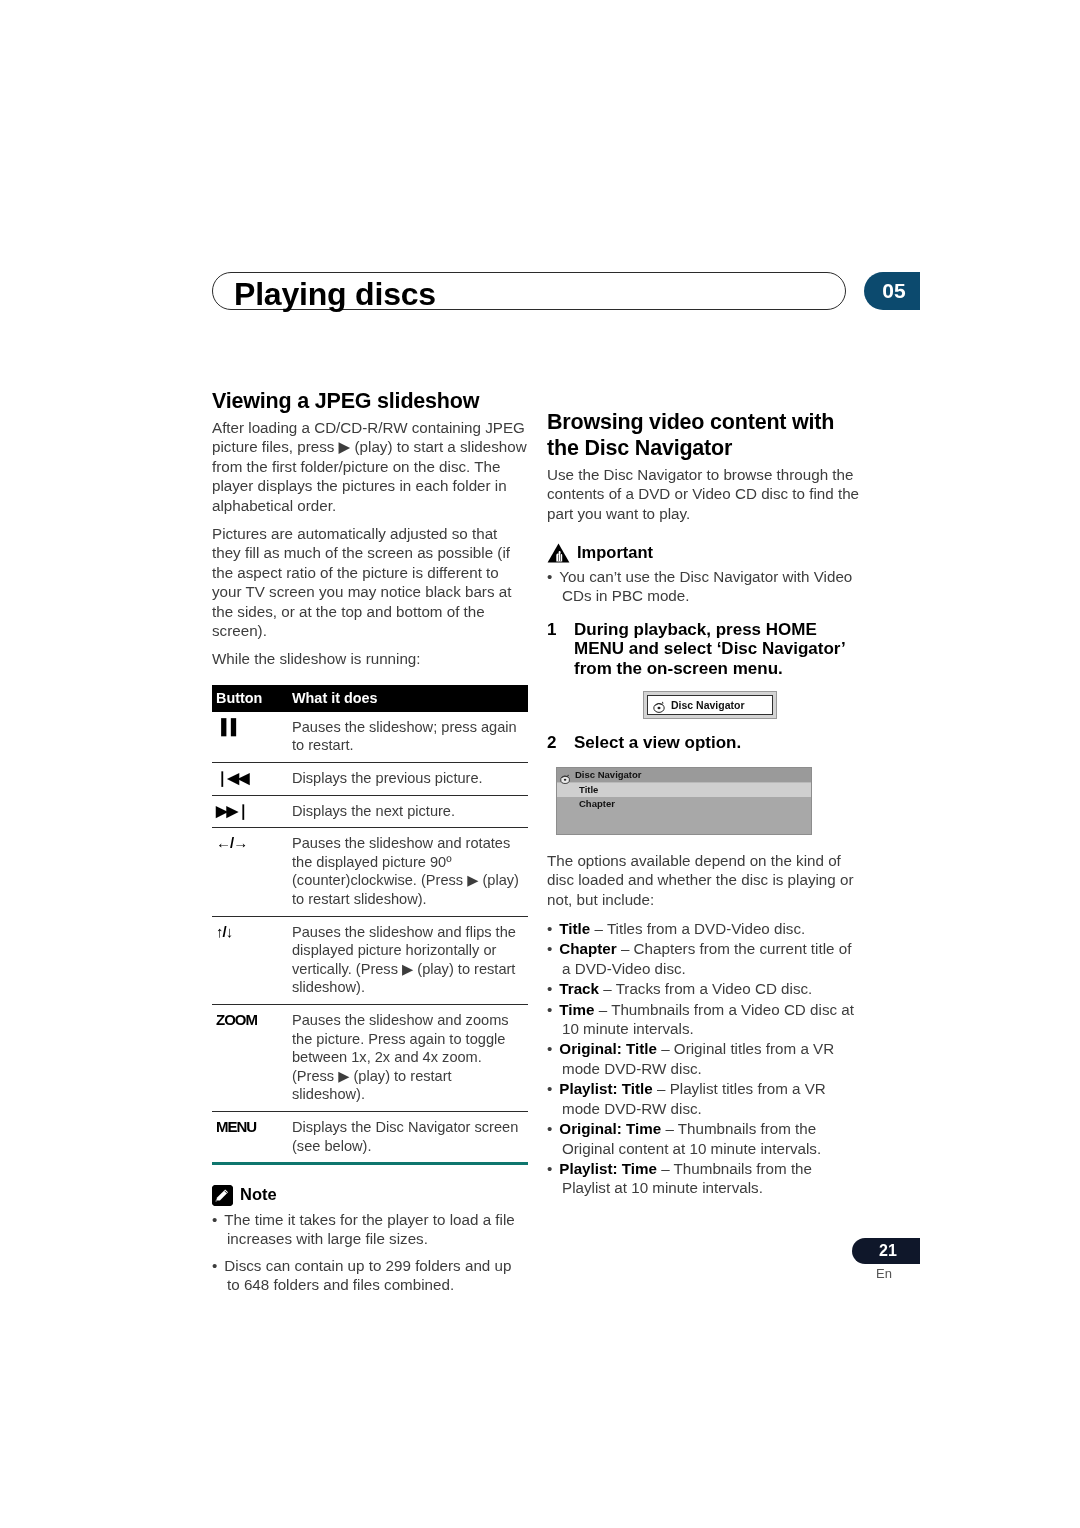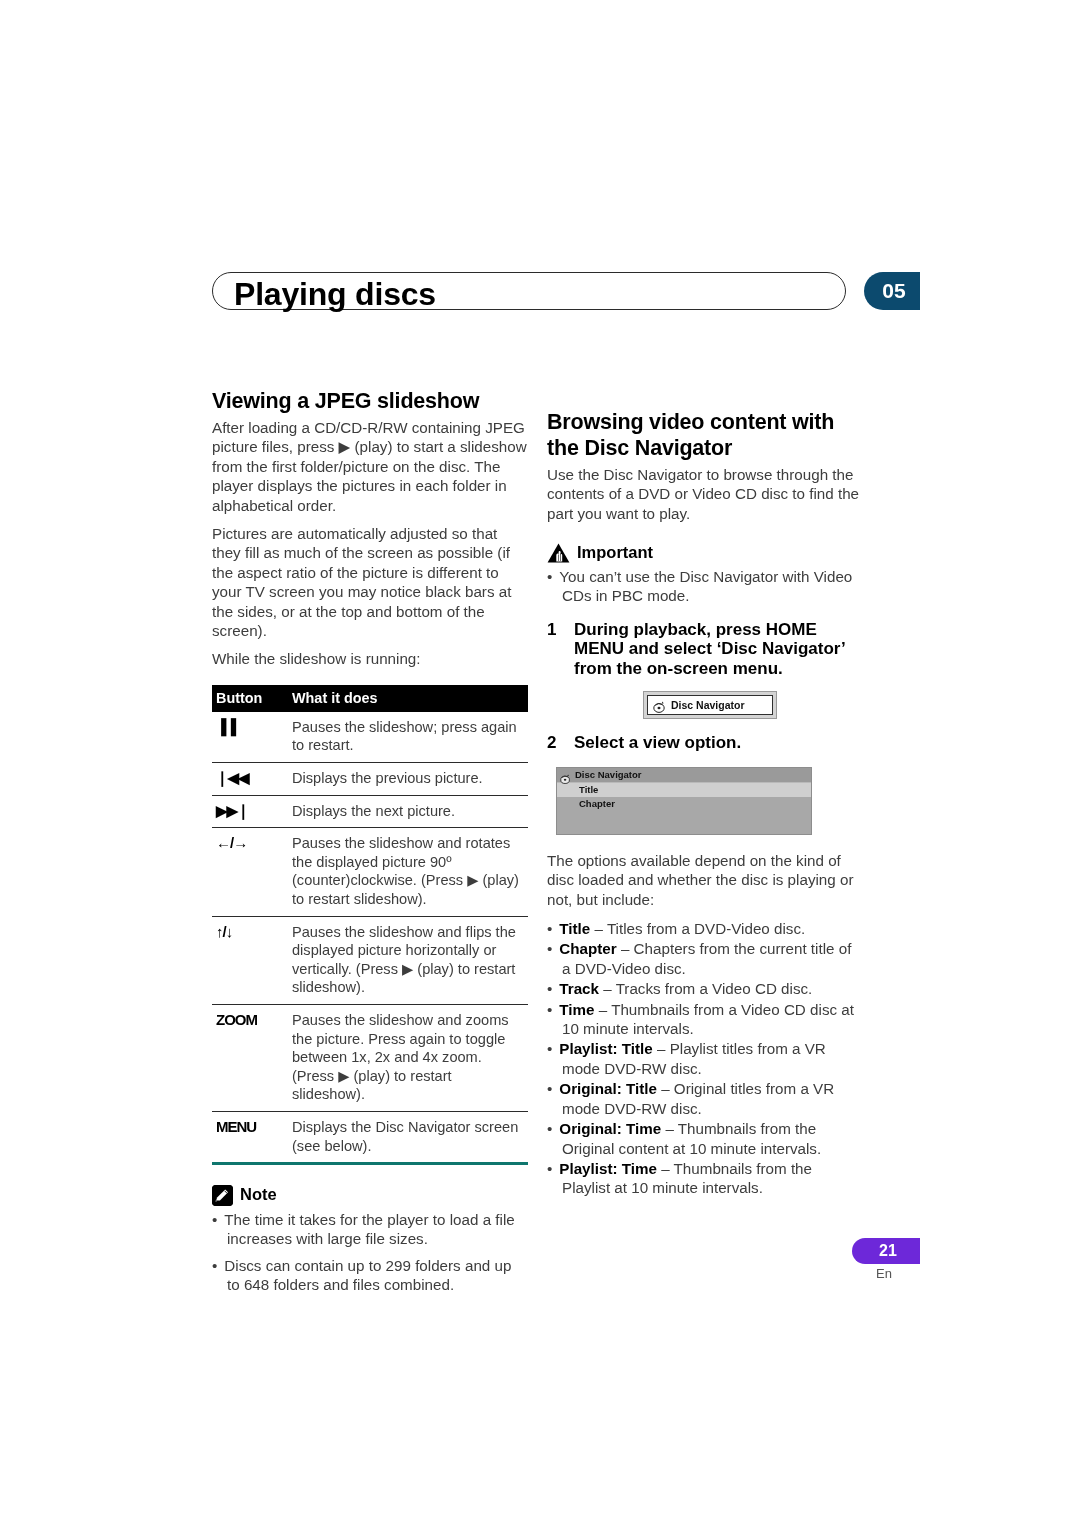--- a/index.html
+++ b/index.html
@@ -267,21 +267,21 @@
   
   #footer {
     position: absolute;
     left: 852px;
     top: 1238px;
     width: 68px;
   }
   #footer .pagetab {
     width: 68px;
     height: 26px;
-    background: #6d28d9;
+    background: #0f172a;
     border-radius: 13px 0 0 13px;
   }
   #footer .pagetab span {
     display: block;
     color: #fff;
     font-size: 16px;
     font-weight: bold;
     text-align: center;
     line-height: 26px;
     padding-left: 4px;
@@ -443,22 +443,22 @@
     </div>
   </div>
 
   <p class="body" style="margin-top:16px;">The options available depend on the kind of disc loaded and whether the disc is playing or not, but include:</p>
 
   <ul id="options-list">
       <li><b>Title</b><span> – Titles from a DVD-Video disc.</span></li>
       <li><b>Chapter</b><span> – Chapters from the current title of a DVD-Video disc.</span></li>
       <li><b>Track</b><span> – Tracks from a Video CD disc.</span></li>
       <li><b>Time</b><span> – Thumbnails from a Video CD disc at 10 minute intervals.</span></li>
+      <li><b>Original: Title</b><span> – Original titles from a VR mode DVD-RW disc.</span></li>
       <li><b>Playlist: Title</b><span> – Playlist titles from a VR mode DVD-RW disc.</span></li>
-      <li><b>Original: Title</b><span> – Original titles from a VR mode DVD-RW disc.</span></li>
       <li><b>Original: Time</b><span> – Thumbnails from the Original content at 10 minute intervals.</span></li>
       <li><b>Playlist: Time</b><span> – Thumbnails from the Playlist at 10 minute intervals.</span></li>
     </ul>
 
 </div>
 
 <div id="footer">
   <div class="pagetab">
     <span>21</span>
   </div>

